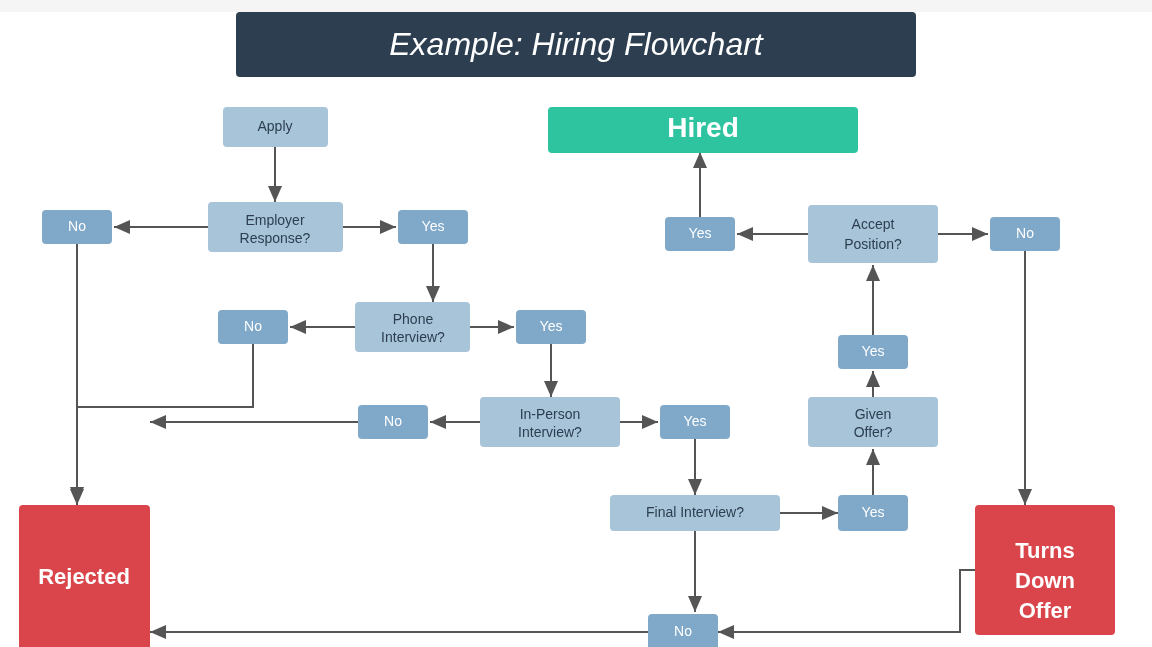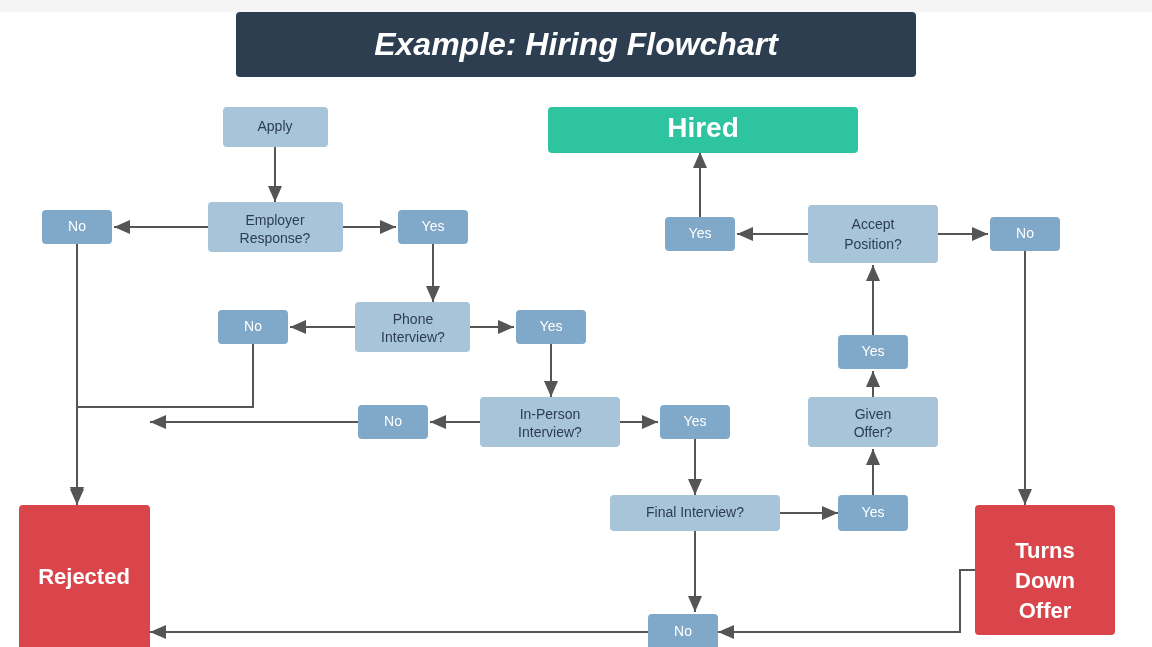--- a/index.html
+++ b/index.html
@@ -18,21 +18,21 @@
       background: white;
       position: relative;
     }
 
     .title-bar {
       background: #2c3e50;
       color: white;
       text-align: center;
       font-style: italic;
       font-size: 32px;
-      font-weight: bold;
+      font-weight: normal;
       padding: 14px 0;
       margin: 12px auto;
       width: 680px;
       border-radius: 4px;
     }
 
     
     .flowchart {
       position: absolute;
       top: 75px;

